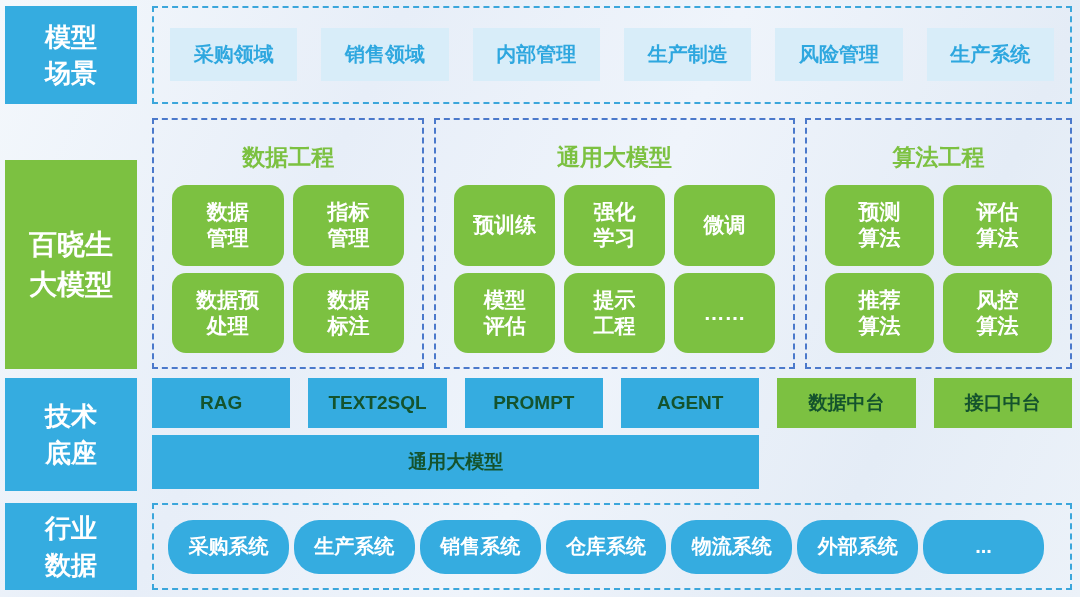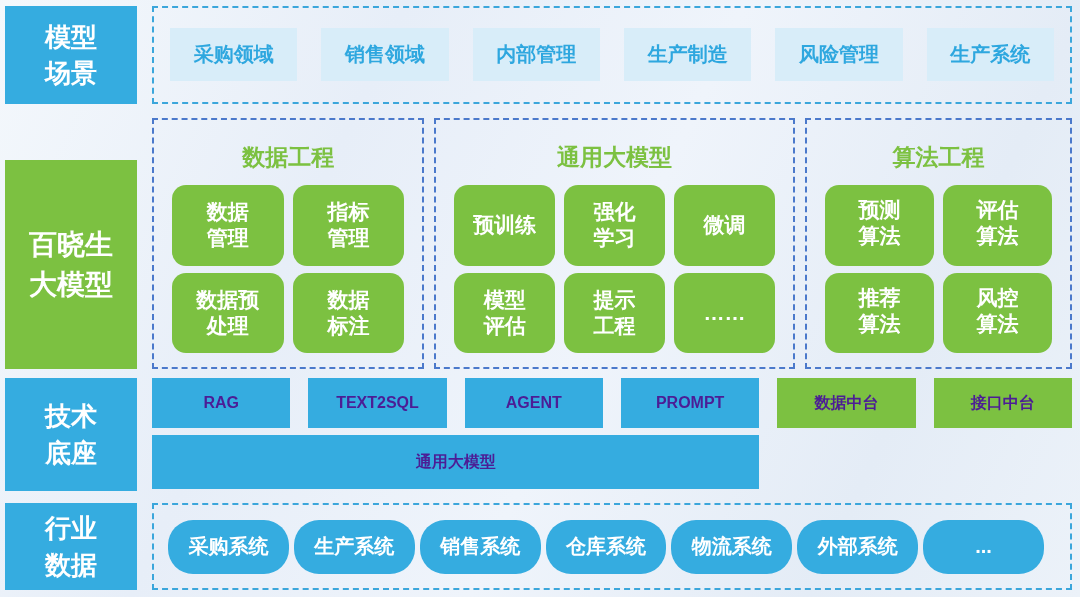--- a/index.html
+++ b/index.html
@@ -40,21 +40,21 @@
   }
 
   
   .groups { flex:1; display:flex; gap:10px; }
   .eng-box {
     border:2px dashed #4B79CB;
     display:flex; flex-direction:column; padding:10px 18px 14px;
   }
   .eng-box.g1 { flex:268 0 0; }
   .eng-box.g2 { flex:370 0 0; }
-  .eng-box.g3 { flex:262 0 0;font-family:Liberation Mono, monospace; }
+  .eng-box.g3 { flex:262 0 0; }
   .eng-title {
     color:#7CC141; font-weight:bold; font-size:23px;
     text-align:center; margin:12px 0 12px;
   }
   .pill-grid { flex:1; display:grid; gap:7px 9px; }
   .cols2 { grid-template-columns:repeat(2,1fr); }
   .cols3 { grid-template-columns:repeat(3,1fr); }
   .pill {
     background:#7CC141; border-radius:14px;
     color:#fff; font-weight:bold; font-size:21px; line-height:1.25;
@@ -63,21 +63,21 @@
   }
 
   
   .tech-grid {
     flex:1; display:grid;
     grid-template-columns:repeat(6,1fr);
     grid-template-rows:50px 54px;
     gap:7px 18px;
   }
   .tech-box {
-    color:#4c1d95; font-weight:bold; font-size:16px;
+    color:#14532d; font-weight:bold; font-size:19px;
     display:flex; align-items:center; justify-content:center;
   }
   .wide-blue  { grid-column:1 / 5; }
   .wide-green { grid-column:5 / 7; }
 
   
   .data-band {
     flex:1; border:2px dashed #3BA6DB;
     display:flex; align-items:center; gap:5px; padding:0 26px 0 14px;
   }
@@ -155,22 +155,22 @@
 
     </div>
   </div>
 
   <div class="row row3">
     <div class="left-label bg-blue">技术
 底座</div>
     <div class="tech-grid">
       <div class="tech-box bg-blue">RAG</div>
       <div class="tech-box bg-blue">TEXT2SQL</div>
+      <div class="tech-box bg-blue">PROMPT</div>
       <div class="tech-box bg-blue">AGENT</div>
-      <div class="tech-box bg-blue">PROMPT</div>
       <div class="tech-box bg-green">数据中台</div>
       <div class="tech-box bg-green">接口中台</div>
       <div class="tech-box bg-blue wide-blue">通用大模型</div>
     </div>
   </div>
 
   <div class="row row4">
     <div class="left-label bg-blue">行业
 数据</div>
     <div class="data-band">

